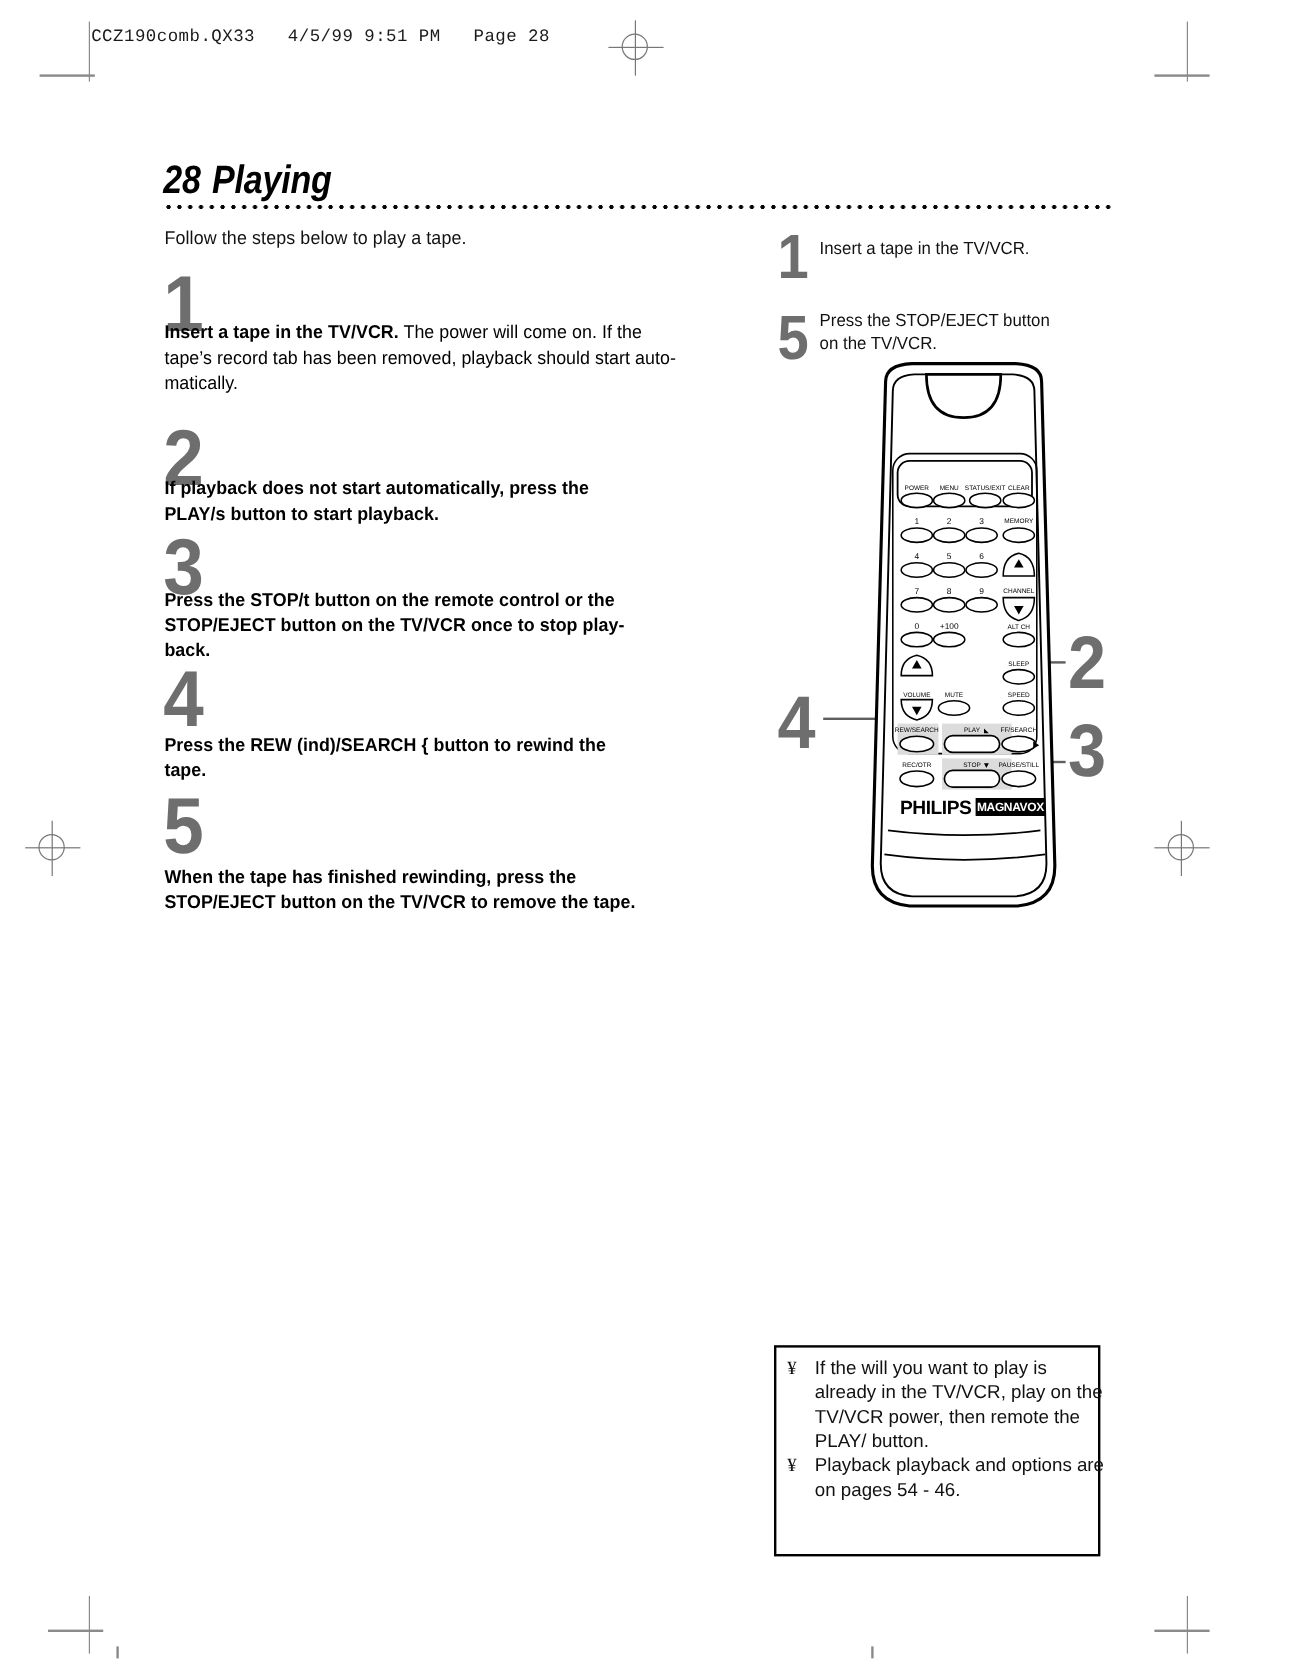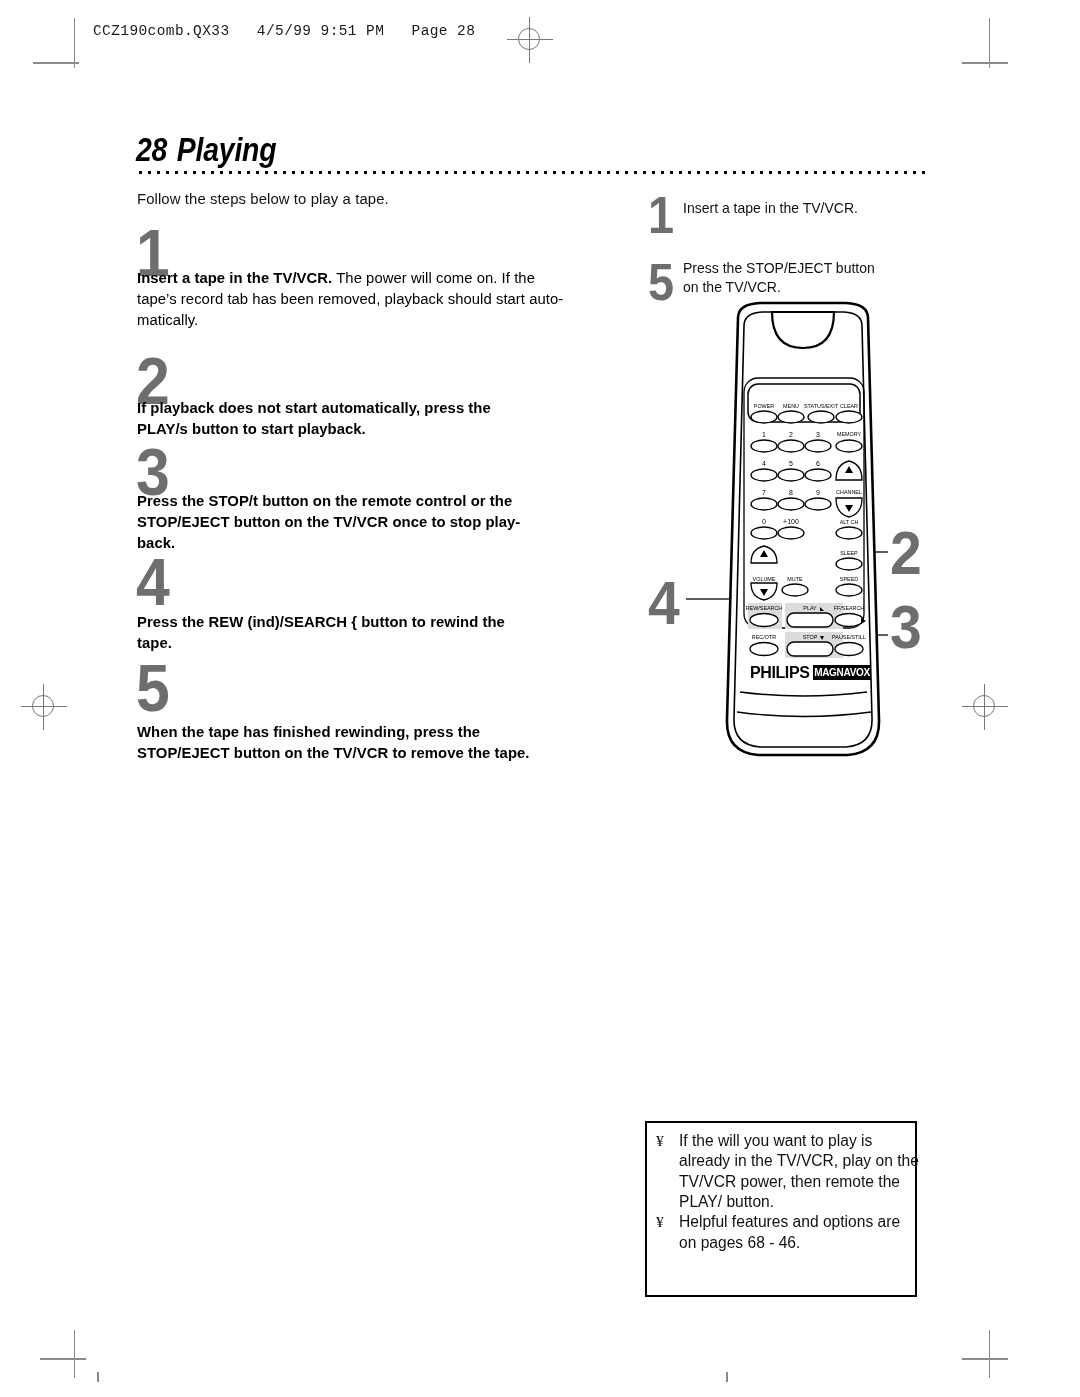--- a/index.html
+++ b/index.html
@@ -19,21 +19,21 @@
 
   .trim{position:absolute;background:#8a8a8a;}
 
   
   .edgeline{position:absolute;width:1.4px;background:#8a8a8a;}
 
   
   .slug{
     position:absolute;left:76px;top:23px;
     font-family:"Liberation Mono","DejaVu Sans Mono",monospace;
-    font-size:14.5px;letter-spacing:.4px;color:#1a1a1a;white-space:pre;margin-left:17px;
+    font-size:14.5px;letter-spacing:.4px;color:#1a1a1a;white-space:pre;
   }
 
   
   .title{
     position:absolute;left:136px;top:131px;
     font-family:"Liberation Sans",sans-serif;
     font-weight:bold;font-style:italic;font-size:33px;
     letter-spacing:-0.2px;color:#000;
     transform:scaleX(.86);transform-origin:left center;white-space:nowrap;
   }
@@ -322,19 +322,19 @@
     <div class="hints-body">
       <div class="hint">
         <span class="bullet">¥</span>
         <span class="ln first">If the will you want to play is</span>
         <span class="ln">already in the TV/VCR, play on the</span>
         <span class="ln">TV/VCR power, then remote the</span>
         <span class="ln">PLAY/ button.</span>
       </div>
       <div class="hint" style="margin-top:0;">
         <span class="bullet" style="top:0;">¥</span>
-        <span class="ln first">Helpful features and options are</span>
-        <span class="ln">on pages 68 - 46.</span>
+        <span class="ln first">Playback playback and options are</span>
+        <span class="ln">on pages 54 - 46.</span>
       </div>
     </div>
   </div>
 
 </div>
 
 </body></html>

